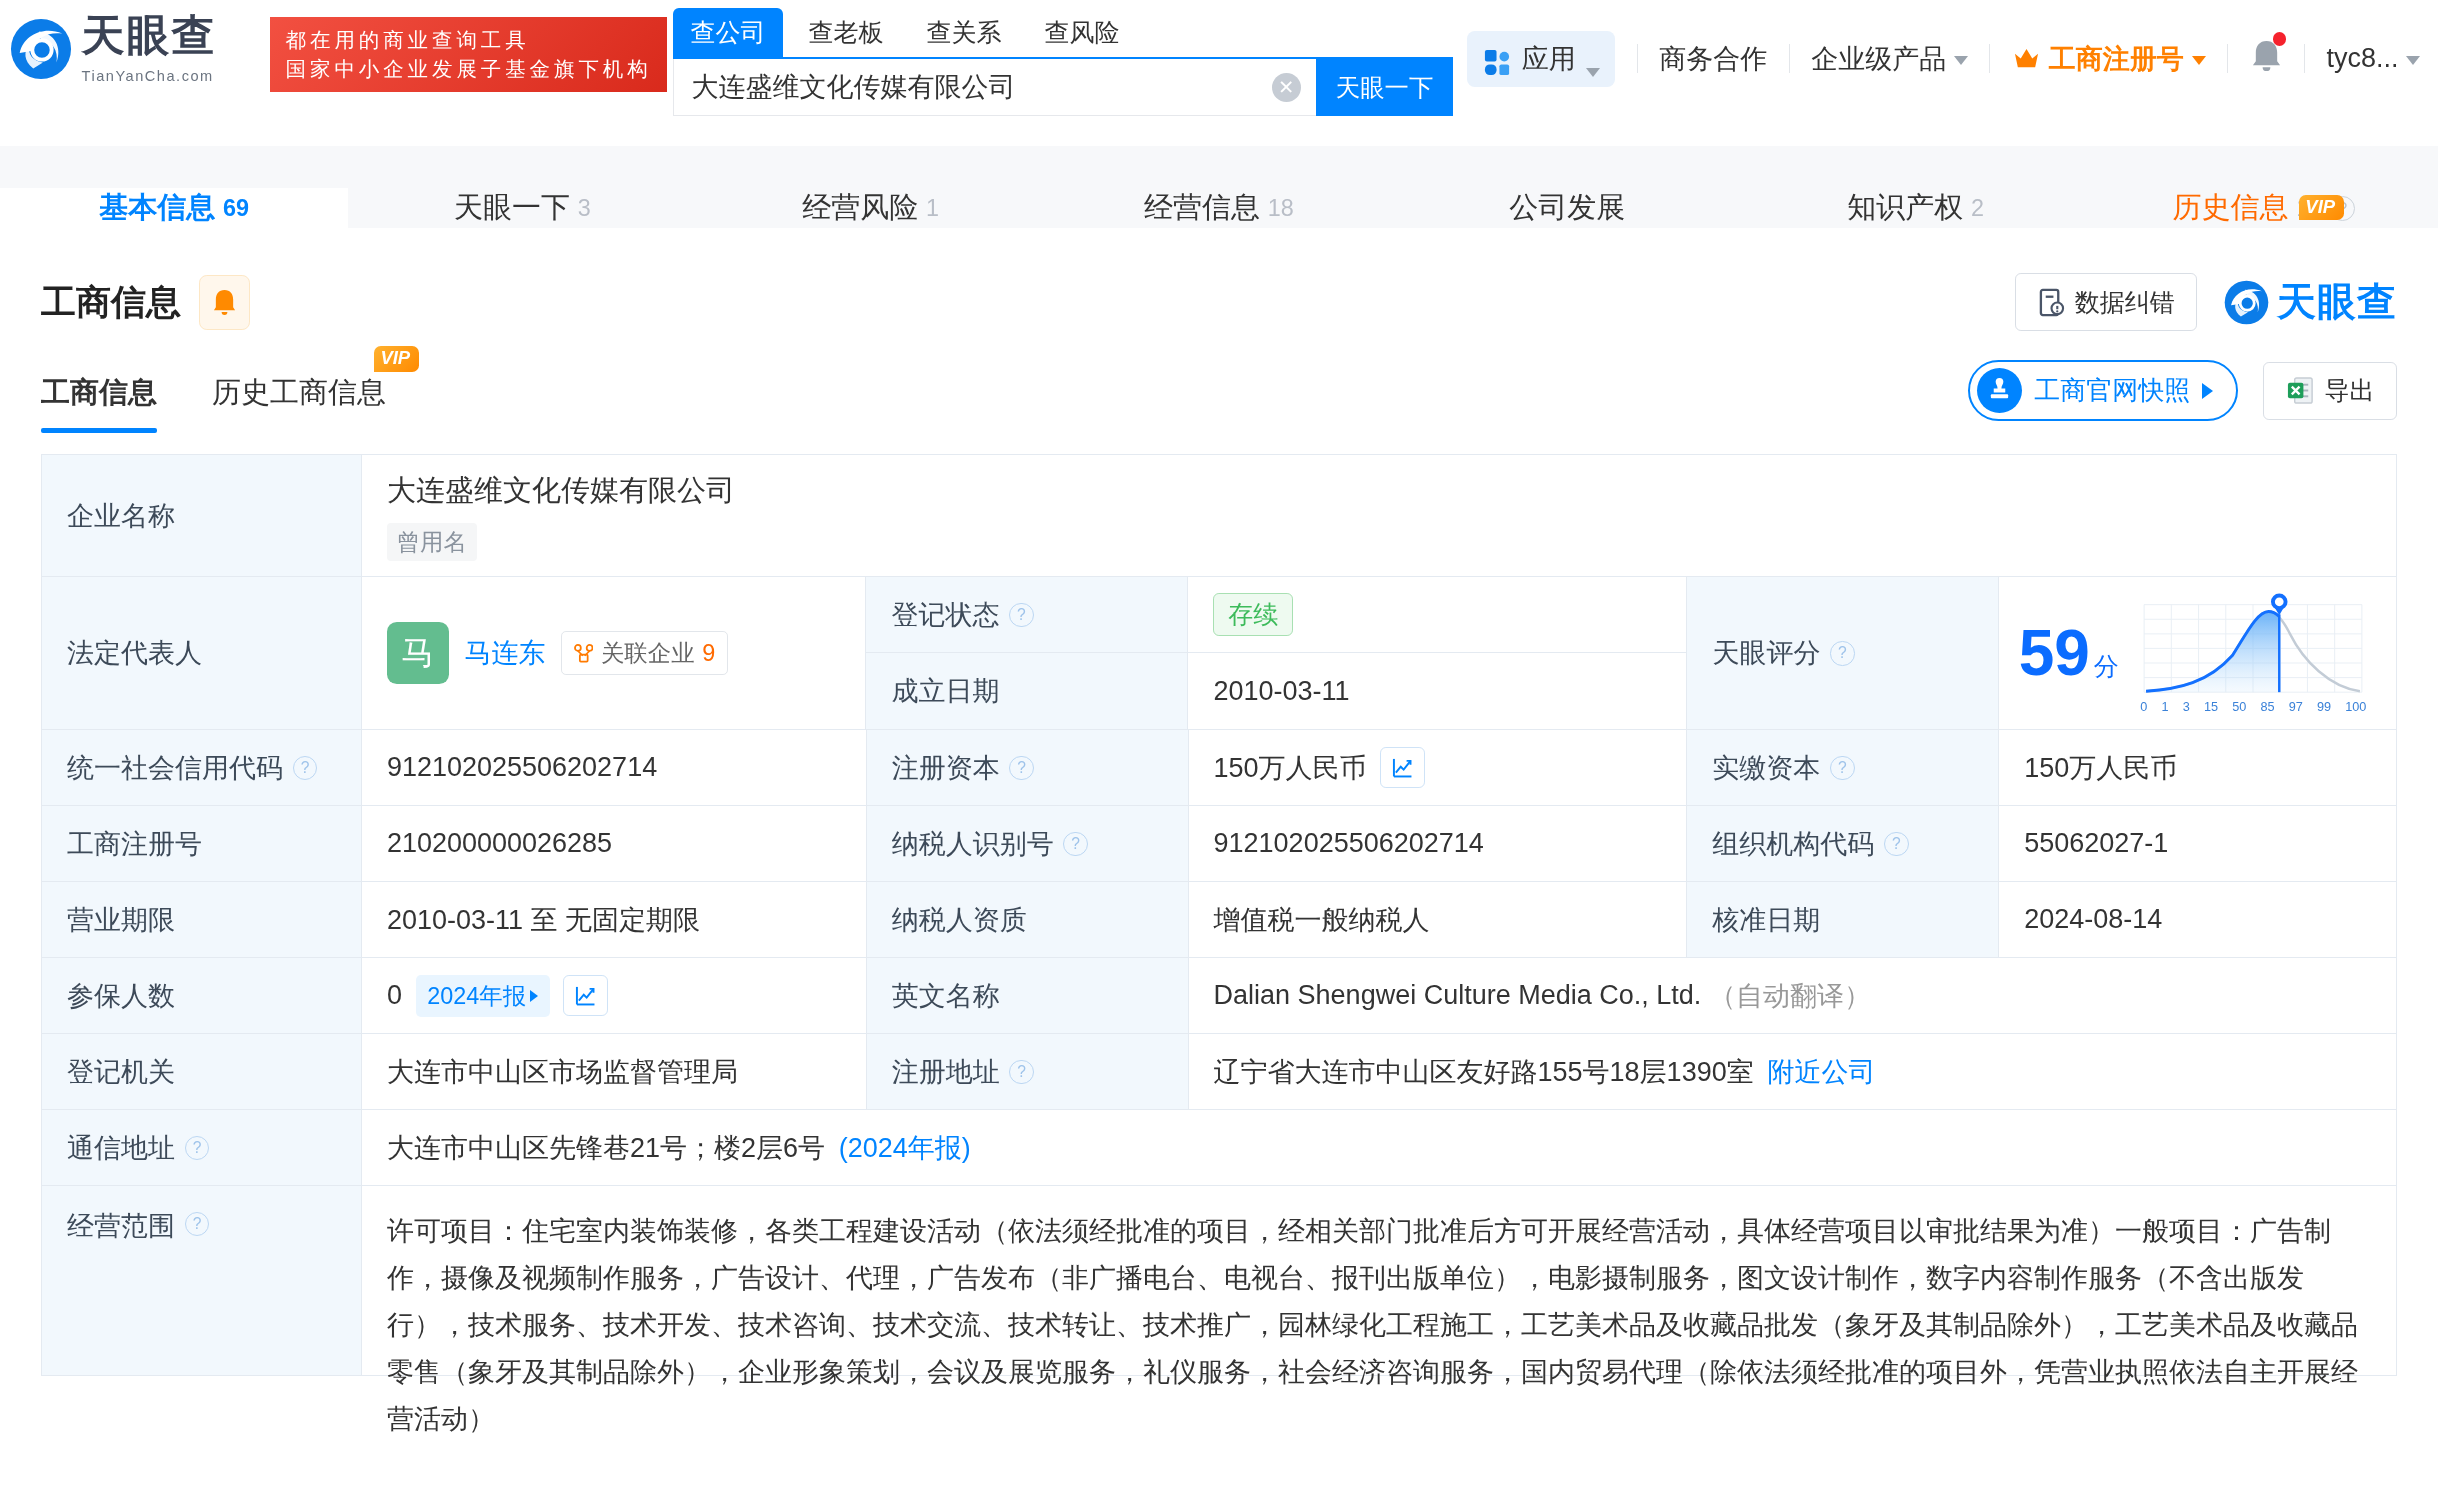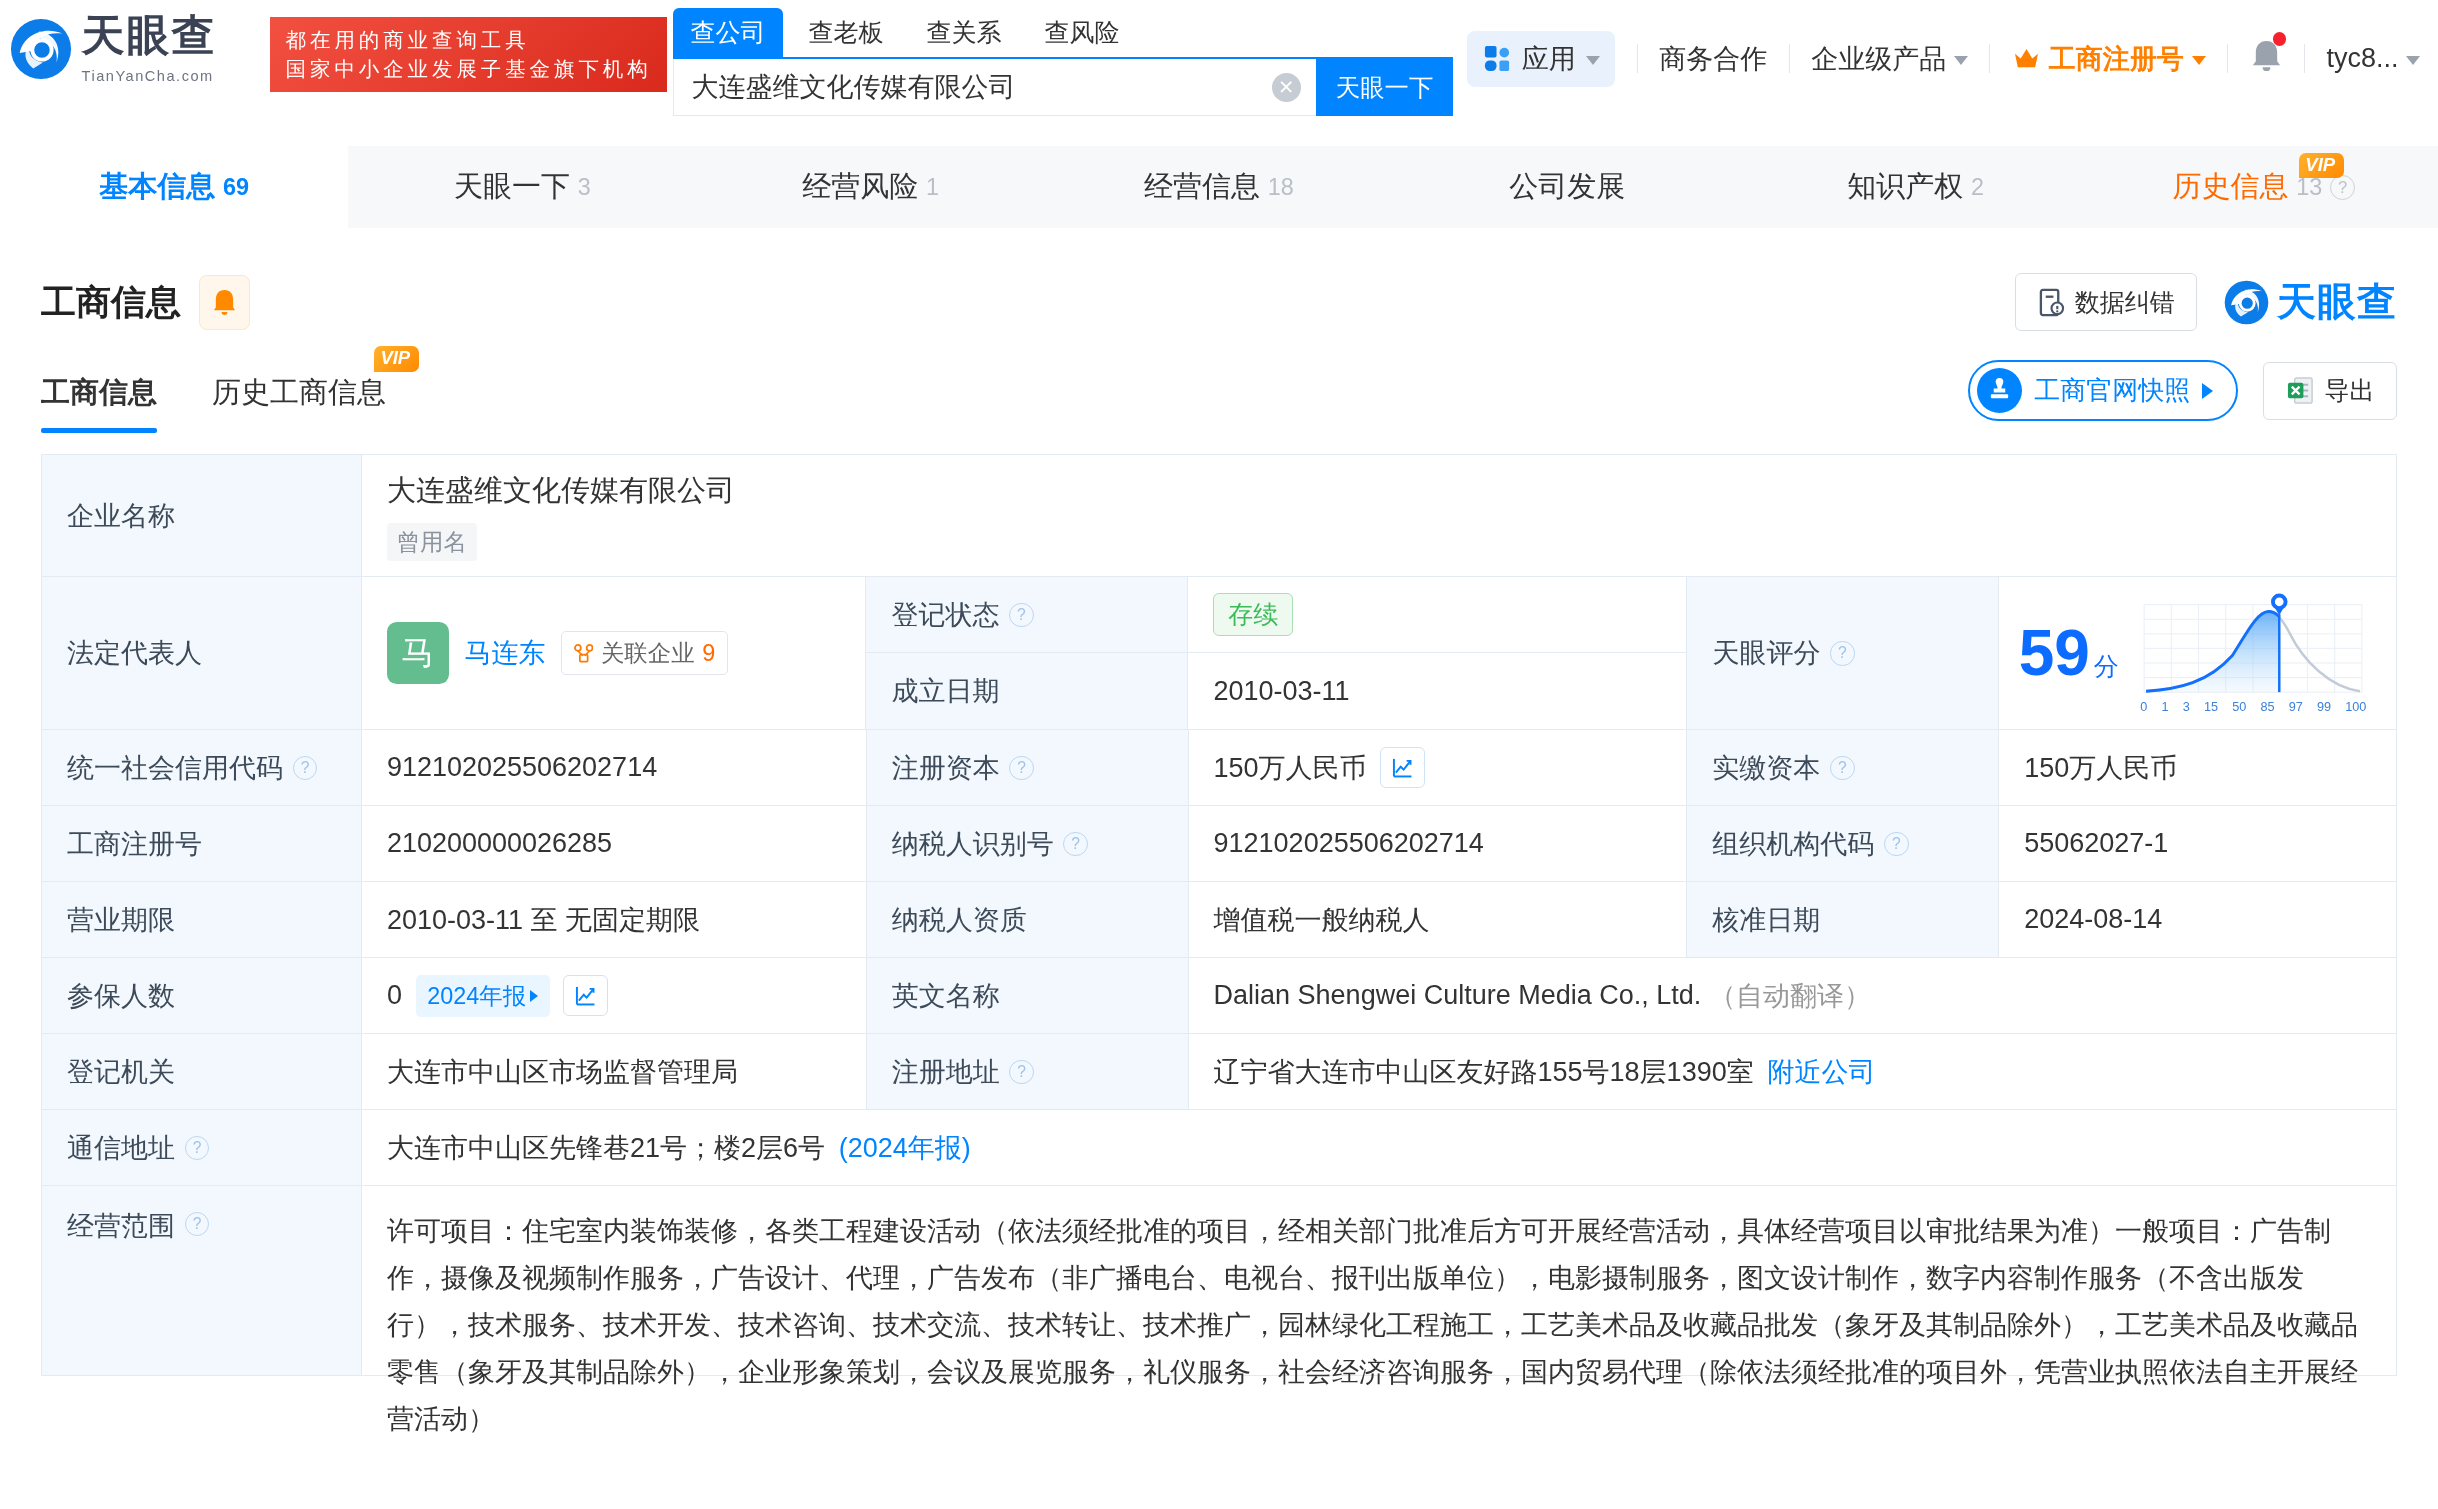--- a/index.html
+++ b/index.html
@@ -18,30 +18,30 @@
   .search-tabs { display:flex; gap:7.8px; height:43px; align-items:flex-end; }
   .search-tab { font-size:25px; color:#333; padding:7.8px 17.6px; cursor:pointer; border-radius:5.9px 5.9px 0 0; }
   .search-tab.active { background:#0084ff; color:#fff; }
   .search-row { display:flex; border-top:2px solid #0084ff; width:780px; }
   .search-input-wrap { position:relative; width:644px; height:57px; border-left:1px solid #e6e8ec; border-bottom:1px solid #e6e8ec; background:#fff; display:flex; align-items:center; }
   .search-input { border:0; outline:none; width:566px; height:53px; font-size:27px; color:#333; padding-left:17.6px; font-family:inherit; }
   .clear-btn { position:absolute; right:15.6px; width:29px; height:29px; border-radius:50%; background:#c6ccd4; color:#fff; font-size:19.5px; line-height:29px; text-align:center; cursor:pointer; }
   .search-btn { width:137px; height:57px; background:#0084ff; color:#fff; font-size:24.4px; border:0; cursor:pointer; font-family:inherit; }
   .top-menu { position:absolute; right:17.6px; top:31px; display:flex; align-items:center; gap:21.5px; font-size:27px; color:#333; }
   .menu-sep { width:1px; height:29px; background:#e3e6ea; }
-  .apps-btn { display:flex; align-items:center; gap:9.8px; background:#e9f2fc; border-radius:7.8px; padding:9.8px 15.6px; cursor:pointer; }
+  .apps-btn { display:flex; align-items:flex-end; gap:9.8px; background:#e9f2fc; border-radius:7.8px; padding:9.8px 15.6px; cursor:pointer; }
   .menu-item { display:flex; align-items:center; gap:7.8px; cursor:pointer; white-space:nowrap; }
   .vip-link { color:#ff8000; font-weight:bold; }
   .caret { width:0; height:0; border-left:7.8px solid transparent; border-right:7.8px solid transparent; border-top:9.8px solid #9aa3ad; margin-top:3.9px; }
   .caret.orange { border-top-color:#ff8000; }
   .bell-wrap { position:relative; cursor:pointer; }
   .red-dot { position:absolute; top:-5.9px; right:-3.9px; width:13.7px; height:13.7px; border-radius:50%; background:#f5222d; }
 
   
-  .main-tabs { display:flex; height:82px; background:#f7f8fa; }
+  .main-tabs { display:flex; height:82px; background:#f7f8fa;align-items:flex-end; }
   .main-tab { flex:1; display:flex; align-items:center; justify-content:center; gap:7.8px; font-size:29px; color:#333; cursor:pointer; position:relative; }
   .main-tab .cnt { font-size:23.4px; color:#b9bec7; }
   .main-tab.active { background:#fff; color:#0084ff; font-weight:bold; }
   .main-tab.history { color:#ff6a00; }
   .vip-badge { display:inline-block; background:linear-gradient(135deg,#ffb12e,#ff8a00); color:#fff; font-size:18.5px; font-style:italic; font-weight:bold; padding:2px 8.8px 2.9px 6.8px; border-radius:6.8px 6.8px 6.8px 0; line-height:1.1; }
   .vip-float { position:absolute; top:6.8px; right:94px; }
   .qmark { display:inline-block; width:25px; height:25px; border-radius:50%; border:1.5px solid #ccd3da; color:#b9c2cc; font-size:16.6px; line-height:23.4px; text-align:center; }
 
   
   .content { background:#fff; }

